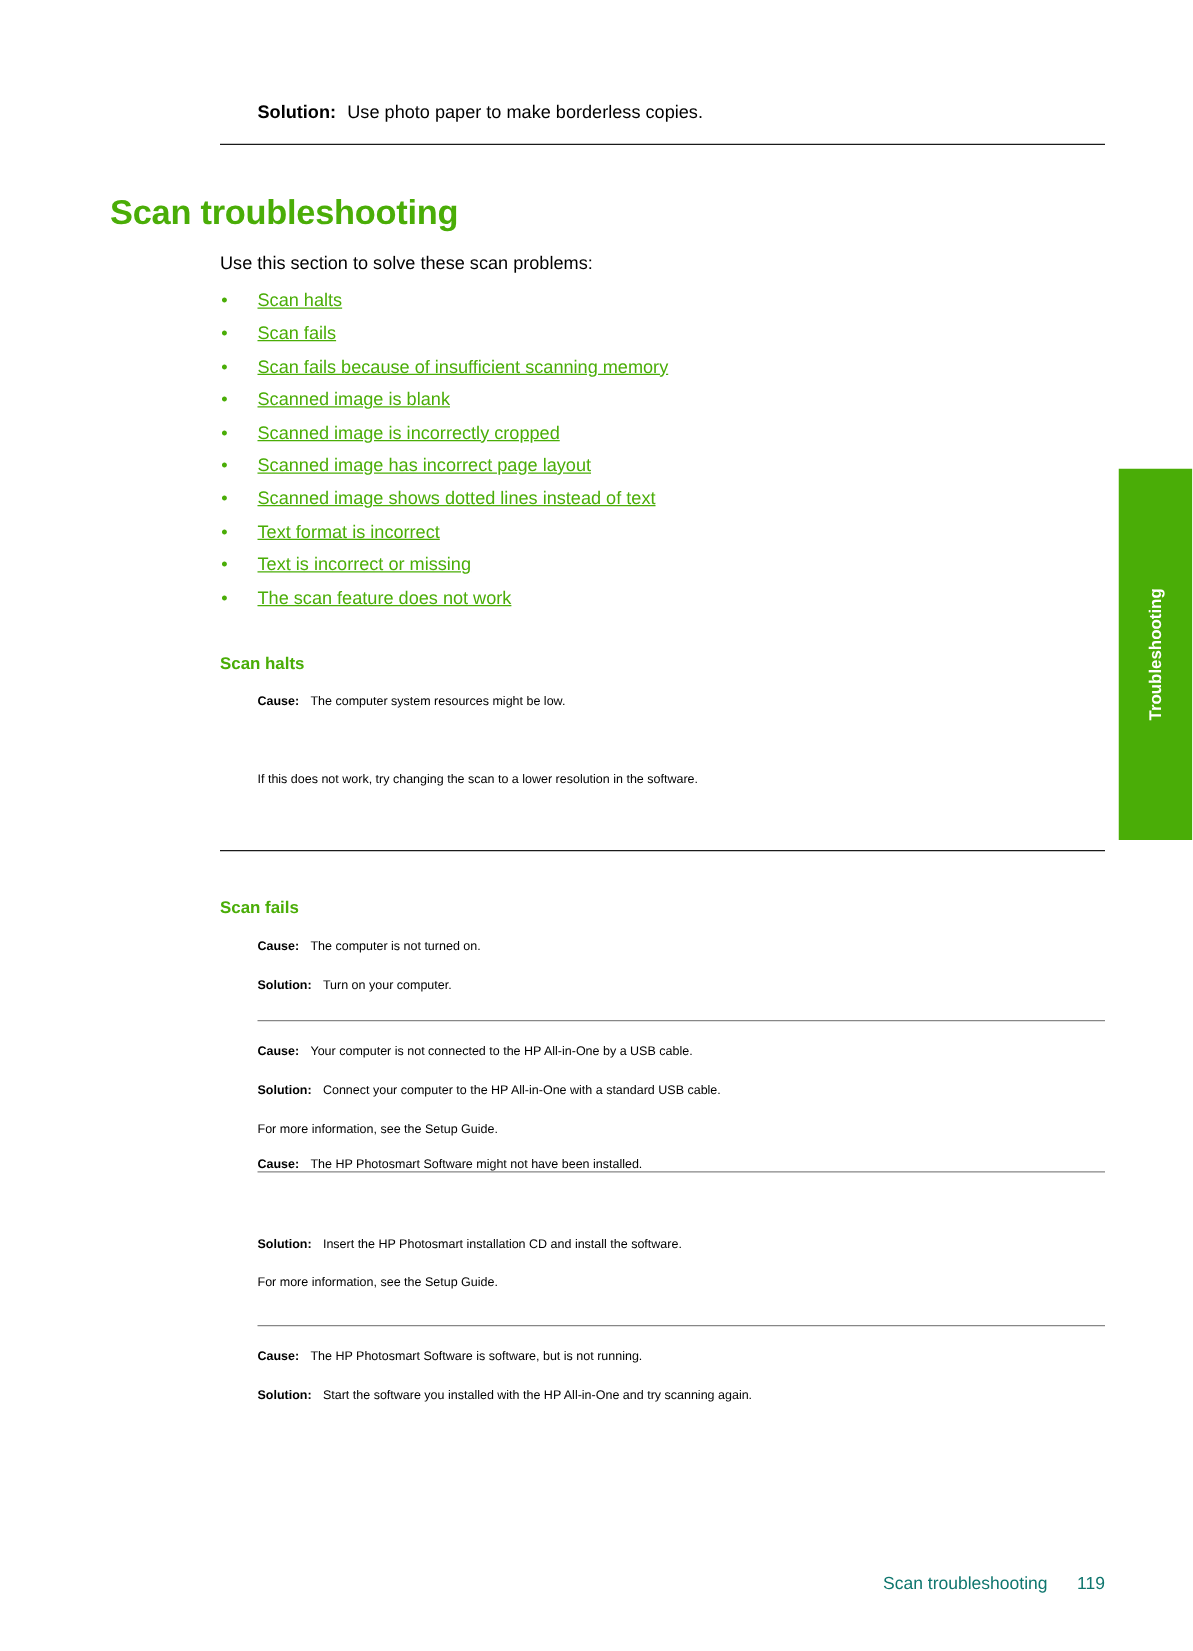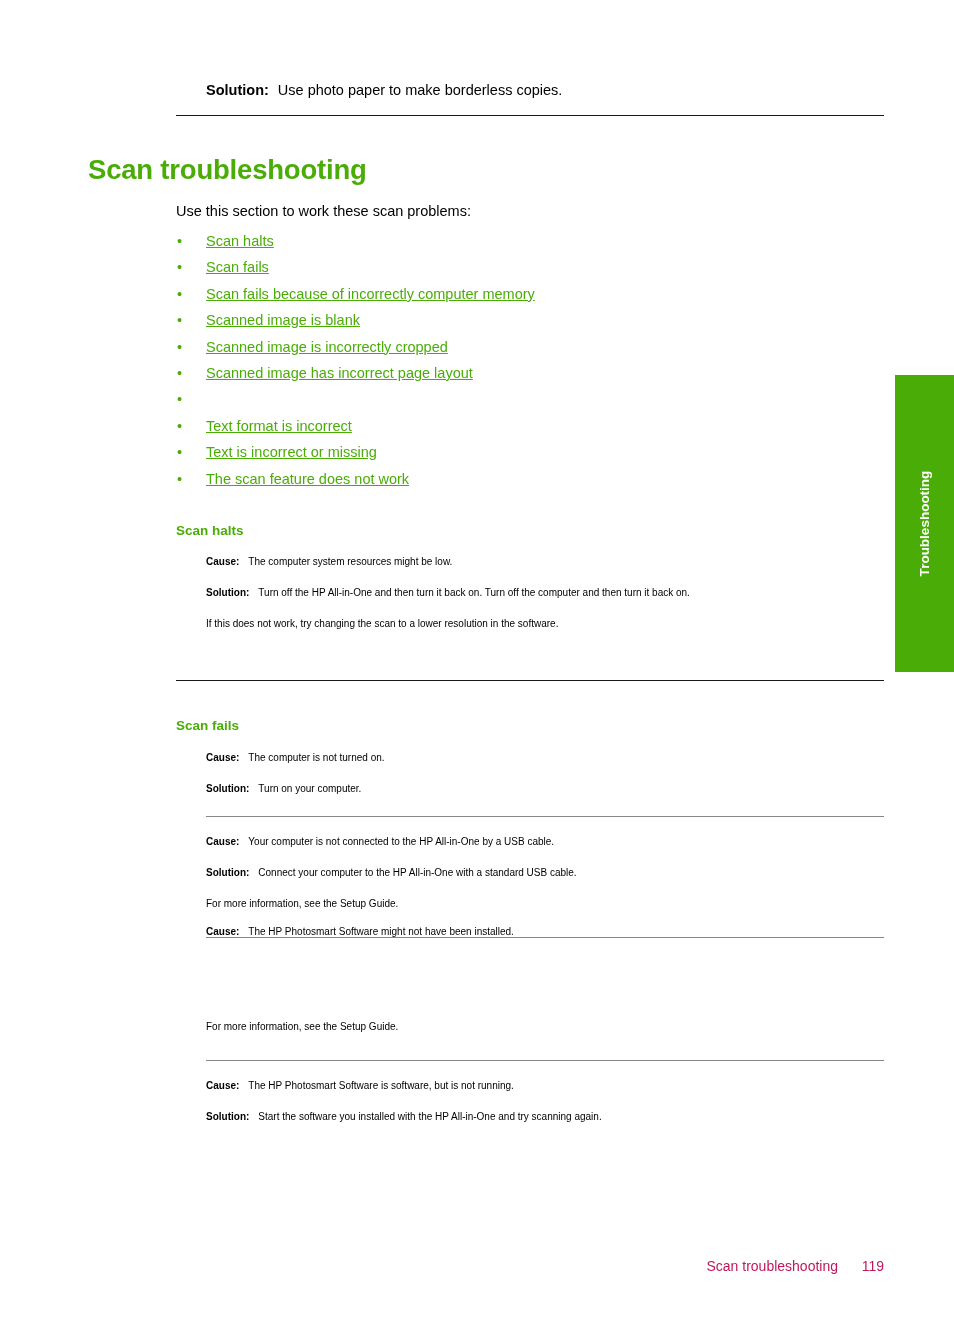--- a/index.html
+++ b/index.html
@@ -147,70 +147,71 @@
   }
 
   
   .footer {
     position: absolute;
     left: 176px;
     top: 1258px;
     width: 708px;
     text-align: right;
     font-size: 14px;
-    color: #be185d;
+    color: #0f766e;
   }
   .footer .fnum {
     display: inline-block;
     width: 46px;
     text-align: right;
   }
 </style>
 </head>
 <body>
 
 <div class="page">
 
   <div class="body-col top-solution">
     <span class="lbl">Solution:</span><span class="lbl-gap"></span><span>Use photo paper to make borderless copies.</span>
   </div>
 
   <div class="rule-dark" style="top:115px"></div>
 
   <div class="page-title">Scan troubleshooting</div>
 
-  <div class="body-col intro">Use this section to work these scan problems:</div>
+  <div class="body-col intro">Use this section to solve these scan problems:</div>
 
   <div class="link-list">
     <div class="link-row">
       <span class="bullet">•</span>
       <span class="xlink">Scan halts</span>
     </div>
     <div class="link-row">
       <span class="bullet">•</span>
       <span class="xlink">Scan fails</span>
     </div>
     <div class="link-row">
       <span class="bullet">•</span>
-      <span class="xlink">Scan fails because of incorrectly computer memory</span>
+      <span class="xlink">Scan fails because of insufficient scanning memory</span>
     </div>
     <div class="link-row">
       <span class="bullet">•</span>
       <span class="xlink">Scanned image is blank</span>
     </div>
     <div class="link-row">
       <span class="bullet">•</span>
       <span class="xlink">Scanned image is incorrectly cropped</span>
     </div>
     <div class="link-row">
       <span class="bullet">•</span>
       <span class="xlink">Scanned image has incorrect page layout</span>
     </div>
     <div class="link-row">
       <span class="bullet">•</span>
+      <span class="xlink">Scanned image shows dotted lines instead of text</span>
     </div>
     <div class="link-row">
       <span class="bullet">•</span>
       <span class="xlink">Text format is incorrect</span>
     </div>
     <div class="link-row">
       <span class="bullet">•</span>
       <span class="xlink">Text is incorrect or missing</span>
     </div>
     <div class="link-row">
@@ -218,23 +219,20 @@
       <span class="xlink">The scan feature does not work</span>
     </div>
   </div>
 
   <div class="sub-head" style="top:523px">Scan halts</div>
 
   <div class="para" style="top:551px">
     <span class="lbl">Cause:</span><span class="lbl-gap"></span><span>The computer system resources might be low.</span>
   </div>
 
-  <div class="para" style="top:582px">
-    <span class="lbl">Solution:</span><span class="lbl-gap"></span><span>Turn off the HP All-in-One and then turn it back on. Turn off the computer and then turn it back on.</span>
-  </div>
 
   <div class="para" style="top:613px">If this does not work, try changing the scan to a lower resolution in the software.</div>
 
   <div class="rule-dark" style="top:680px"></div>
 
   <div class="sub-head" style="top:718px">Scan fails</div>
 
   <div class="para" style="top:747px">
     <span class="lbl">Cause:</span><span class="lbl-gap"></span><span>The computer is not turned on.</span>
   </div>
@@ -250,20 +248,23 @@
   <div class="para" style="top:862px">
     <span class="lbl">Solution:</span><span class="lbl-gap"></span><span>Connect your computer to the HP All-in-One with a standard USB cable.</span>
   </div>
   <div class="para" style="top:893px">For more information, see the Setup Guide.</div>
 
   <div class="rule-light" style="top:937px"></div>
 
   <div class="para" style="top:921px">
     <span class="lbl">Cause:</span><span class="lbl-gap"></span><span>The HP Photosmart Software might not have been installed.</span>
   </div>
+  <div class="para" style="top:985px">
+    <span class="lbl">Solution:</span><span class="lbl-gap"></span><span>Insert the HP Photosmart installation CD and install the software.</span>
+  </div>
   <div class="para" style="top:1016px">For more information, see the Setup Guide.</div>
 
   <div class="rule-light" style="top:1060px"></div>
 
   <div class="para" style="top:1075px">
     <span class="lbl">Cause:</span><span class="lbl-gap"></span><span>The HP Photosmart Software is software, but is not running.</span>
   </div>
   <div class="para" style="top:1106px">
     <span class="lbl">Solution:</span><span class="lbl-gap"></span><span>Start the software you installed with the HP All-in-One and try scanning again.</span>
   </div>

